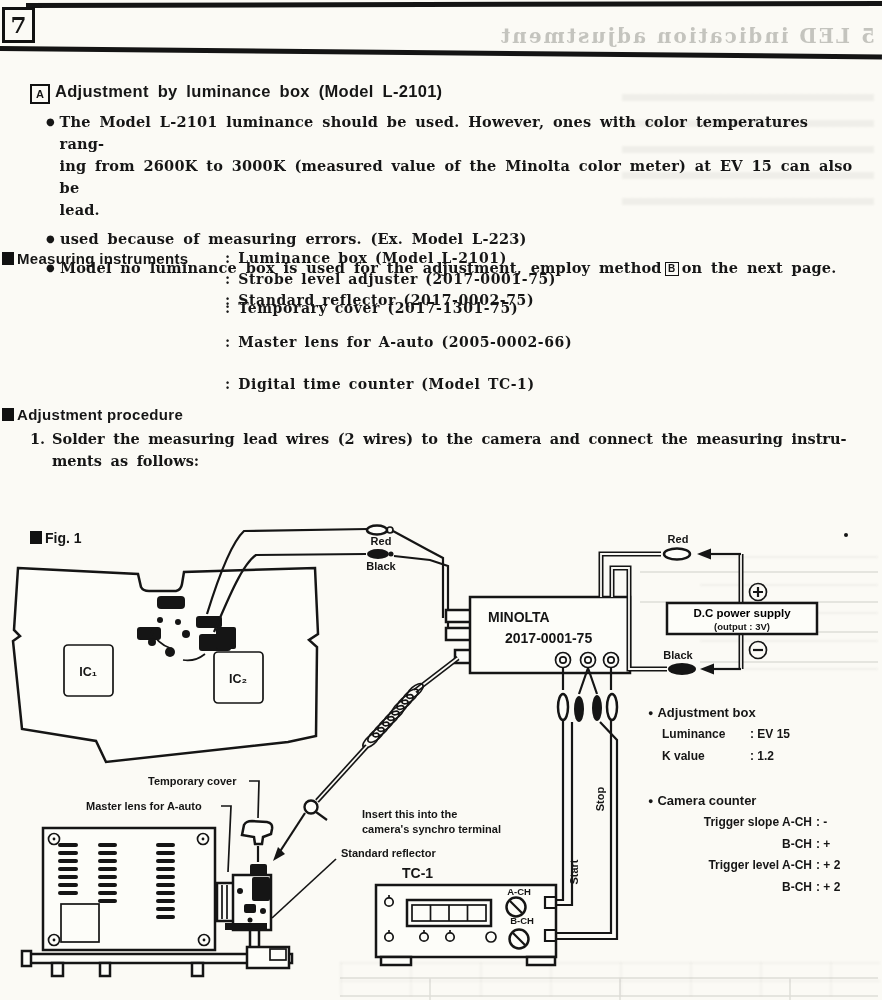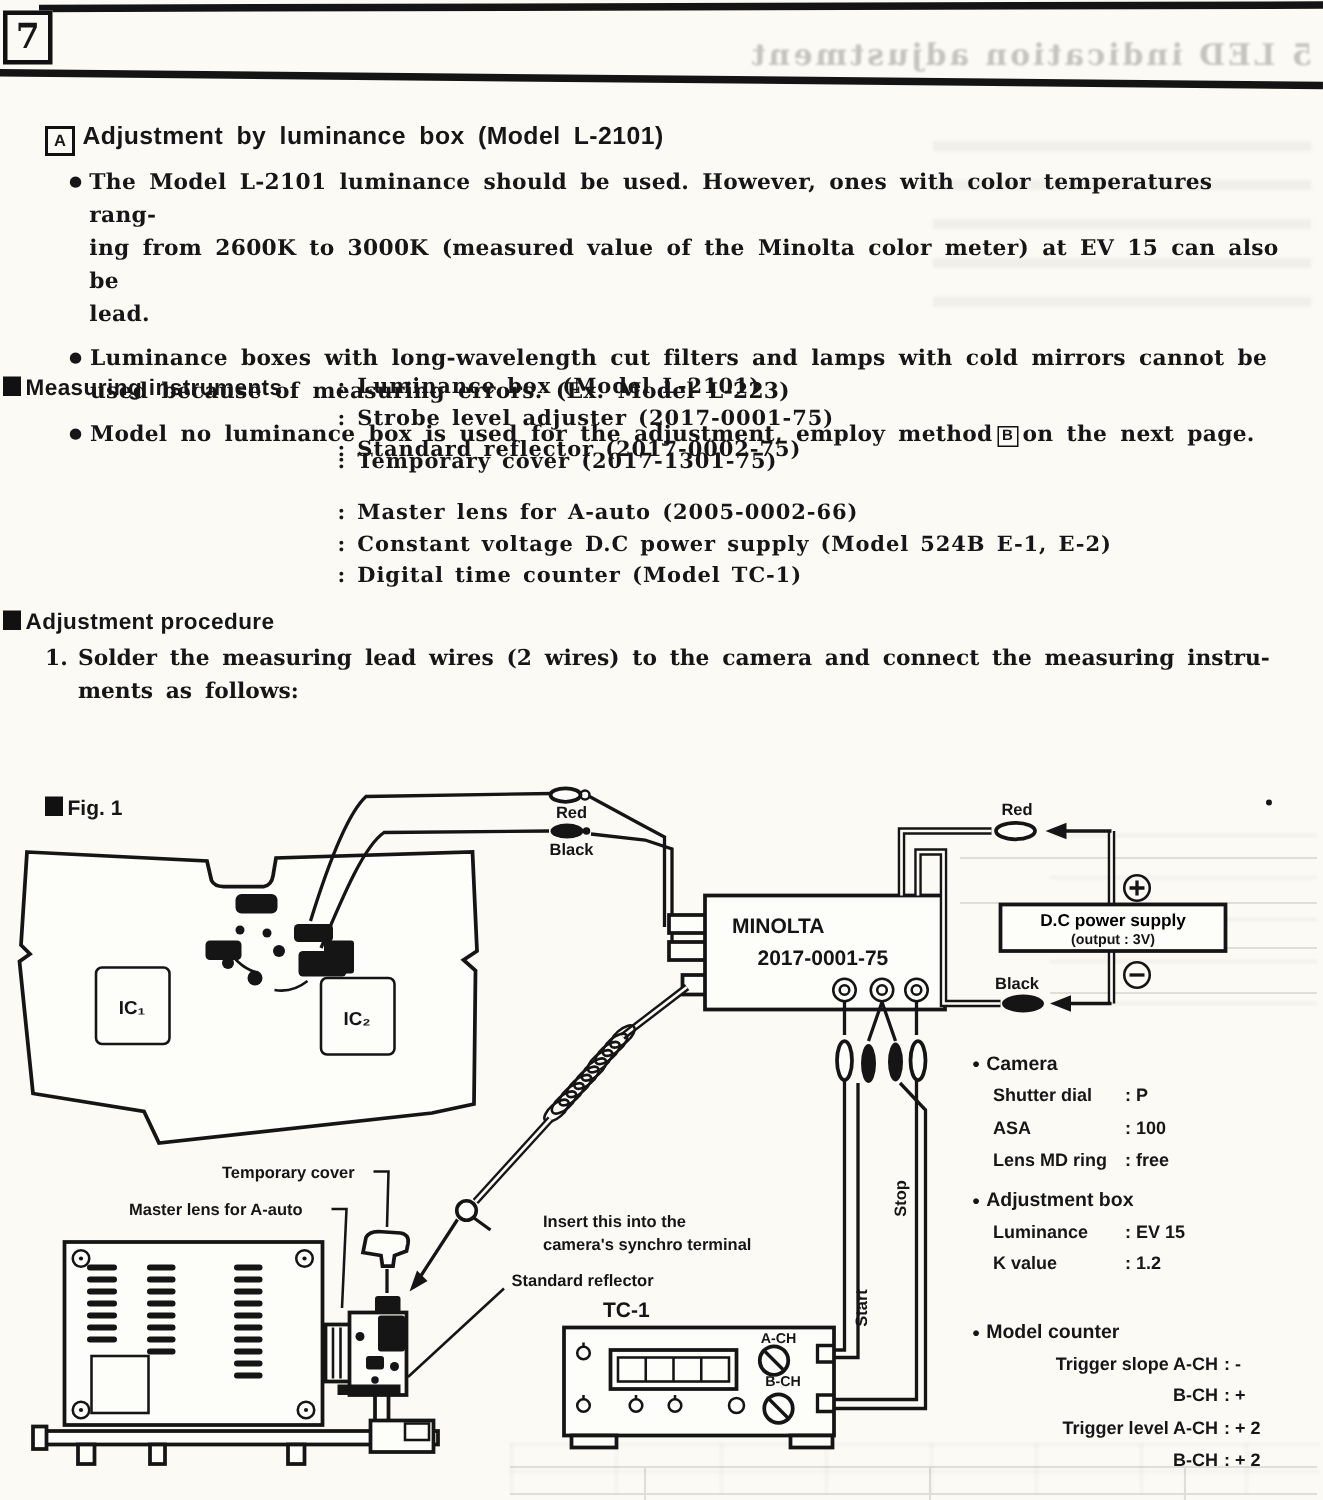--- a/index.html
+++ b/index.html
@@ -90,38 +90,36 @@
       <span class="bdot">●</span>
       <span>
         <span class="bline" style="display:block">The Model L-2101 luminance should be used. However, ones with color temperatures rang-</span>
         <span class="bline" style="display:block">ing from 2600K to 3000K (measured value of the Minolta color meter) at EV 15 can also be</span>
         <span class="bline" style="display:block">lead.</span>
       </span>
     </div>
     <div class="bullet">
       <span class="bdot">●</span>
       <span>
-        <span class="bline" style="display:block">Luminance boxes with long-wavelength cut filters and lamps with cold mirrors cannot be</span>
         <span class="bline" style="display:block">used because of measuring errors. (Ex. Model L-223)</span>
       </span>
     </div>
     <div class="bullet">
       <span class="bdot">●</span>
       <span class="bline"><span>Model no luminance box is used for the adjustment, employ method</span><span class="mk">B</span><span>on the next page.</span></span>
     </div>
   </div>
 
   <div class="abs measuring">
     <div class="mheading"><span class="sqmark"></span><span>Measuring instruments</span></div>
     <div class="mitem" style="top:0">: Luminance box (Model L-2101)</div>
     <div class="mitem" style="top:21px">: Strobe level adjuster (2017-0001-75)</div>
     <div class="mitem" style="top:42px">: Standard reflector (2017-0002-75)</div>
     <div class="mitem" style="top:50px">: Temporary cover (2017-1301-75)</div>
     <div class="mitem" style="top:84px">: Master lens for A-auto (2005-0002-66)</div>
-    <div class="mitem" style="top:105px">: Constant voltage D.C power supply (Model 524B E-1, E-2)</div>
     <div class="mitem" style="top:126px">: Digital time counter (Model TC-1)</div>
   </div>
 
   <div class="abs pheading"><span class="sqmark"></span><span>Adjustment procedure</span></div>
   <div class="abs stepnum steptext">1.</div>
   <div class="abs stepline1 steptext">Solder the measuring lead wires (2 wires) to the camera and connect the measuring instru-</div>
   <div class="abs stepline2 steptext">ments as follows:</div>
   <div class="abs figlabel"><span class="sqmark"></span><span>Fig. 1</span></div>
 
   <svg class="abs diagram" width="882" height="490" viewBox="0 0 882 490">
@@ -352,48 +350,33 @@
       <circle cx="519" cy="429" r="9.5" class="bx" stroke-width="2.2"></circle>
       <path class="ln" d="M513,423 L525,435"></path>
       <path class="ln" stroke-width="2.5" fill="none" d="M556,387 H545 V398 H556"></path>
       <path class="ln" stroke-width="2.5" fill="none" d="M556,420 H545 V431 H556"></path>
       <rect x="381" y="447" width="30" height="8" class="bx" stroke-width="2"></rect>
       <rect x="527" y="447" width="28" height="8" class="bx" stroke-width="2"></rect>
     </g>
   </svg>
 
   <div class="abs settings">
-    <div class="sgroup">
-      <div class="stitle"><span class="sdot">●</span><span>Camera</span></div>
-      <div class="srow">
-          <span class="slab">Shutter dial</span>
-          <span>: P</span>
-        </div>
-      <div class="srow">
-          <span class="slab">ASA</span>
-          <span>: 100</span>
-        </div>
-      <div class="srow">
-          <span class="slab">Lens MD ring</span>
-          <span>: free</span>
-        </div>
-    </div>
     <div class="sgroup" style="margin-top:4px">
       <div class="stitle"><span class="sdot">●</span><span>Adjustment box</span></div>
       <div class="srow">
           <span class="slab">Luminance</span>
           <span>: EV 15</span>
         </div>
       <div class="srow">
           <span class="slab">K value</span>
           <span>: 1.2</span>
         </div>
     </div>
     <div class="sgroup timer sgap">
-      <div class="stitle"><span class="sdot">●</span><span>Model counter</span></div>
+      <div class="stitle"><span class="sdot">●</span><span>Camera counter</span></div>
       <div class="srow">
           <span class="slab">Trigger slope A-CH</span>
           <span>: -</span>
         </div>
       <div class="srow">
           <span class="slab">B-CH</span>
           <span>: +</span>
         </div>
       <div class="srow">
           <span class="slab">Trigger level A-CH</span>

